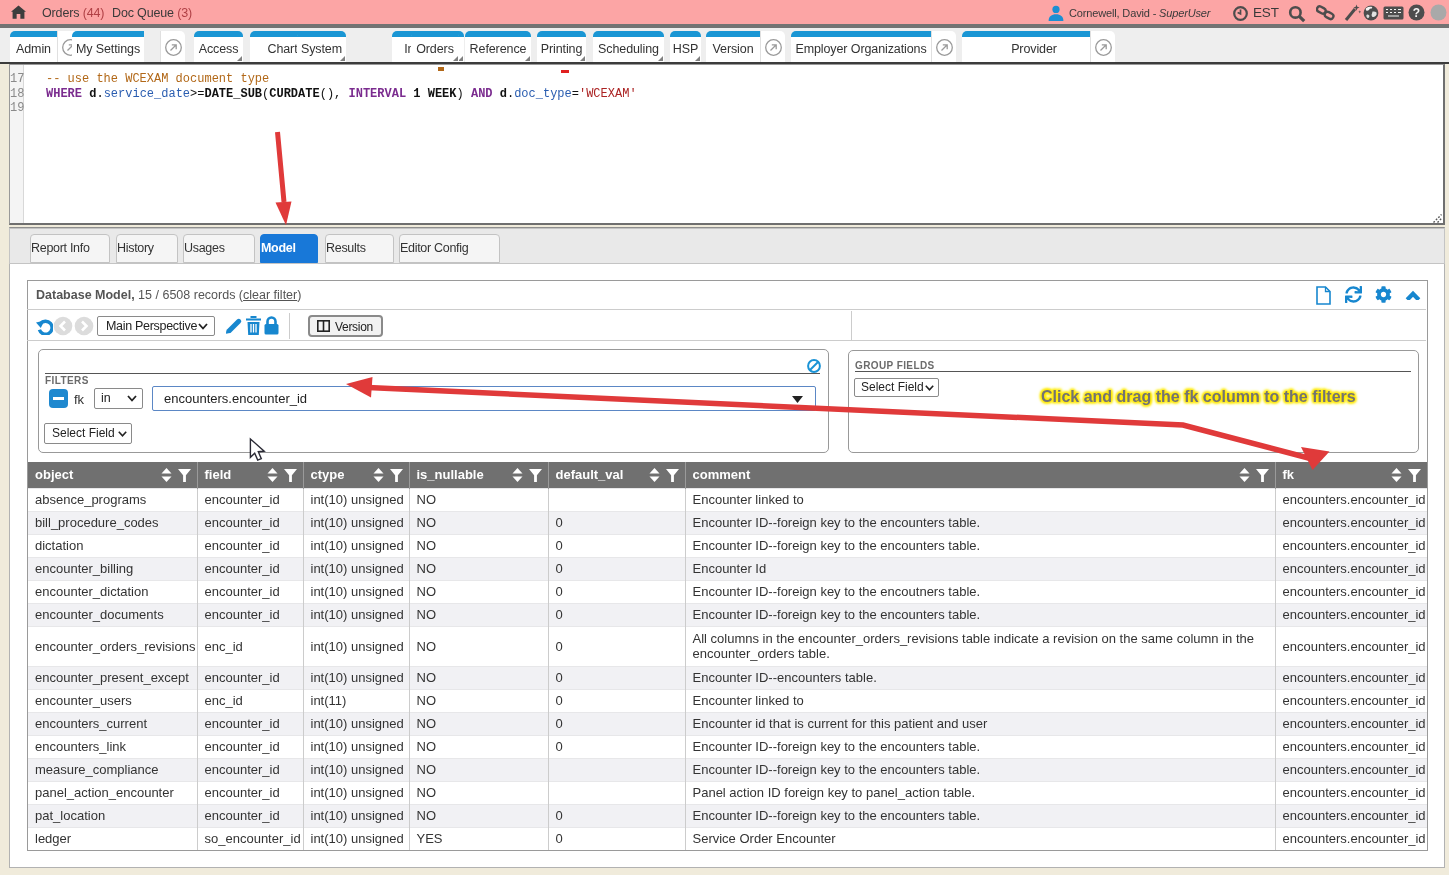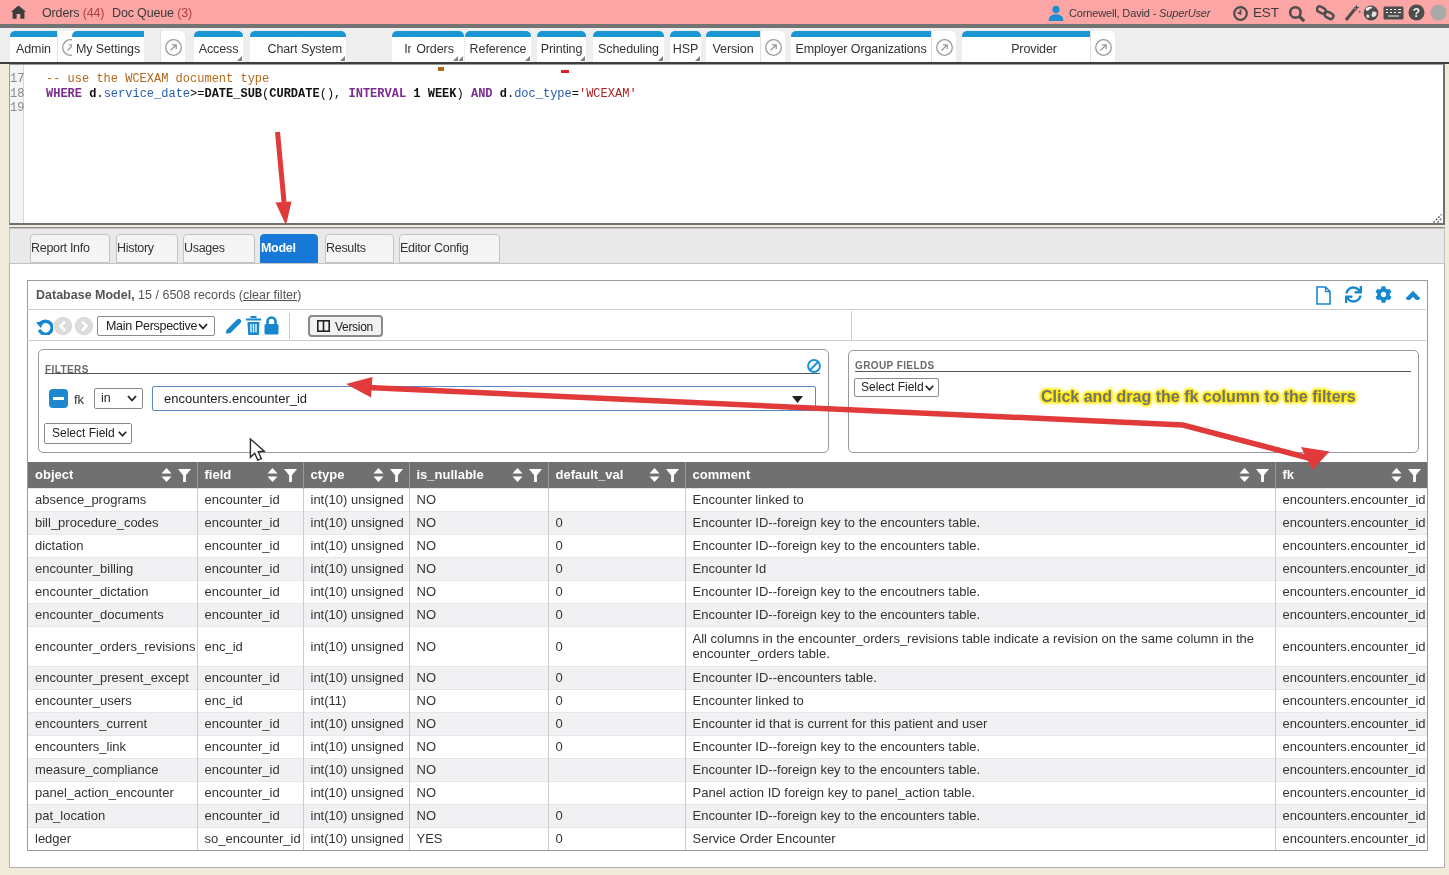--- a/index.html
+++ b/index.html
@@ -211,21 +211,21 @@
 <div class="abs" style="left:289px;top:313px;width:1px;height:26px;background:#ccc"></div>
 <div class="abs" style="left:308px;top:315px;width:75px;height:22px;border:2px solid #8a8a8a;border-radius:4px;background:#f2f2f2;font-size:13px;color:#222;line-height:18px">
     <svg class="abs" style="left:7px;top:3px" width="13" height="12" viewBox="0 0 13 12">
       <rect x="0.8" y="0.8" width="11.4" height="10.4" fill="none" stroke="#222" stroke-width="1.6"></rect>
       <path d="M6.5 1 V11" stroke="#222" stroke-width="1.6"></path>
     </svg>
     <span style="position:absolute;left:25px;top:1px;font-size:12px;letter-spacing:-0.3px">Version</span>
   </div>
 
 <div class="fbox" style="left:38px;top:349px;width:791px;height:104px"></div>
-<span class="flab" style="left:45px;top:364px">FILTERS</span>
+<span class="flab" style="left:45px;top:375px">FILTERS</span>
 <div class="fline" style="left:45px;top:373px;width:775px"></div>
 <svg class="abs" style="left:807px;top:359px" width="14" height="14" viewBox="0 0 14 14">
     <circle cx="7" cy="7" r="5.9" fill="none" stroke="#1a93d6" stroke-width="2"></circle>
     <path d="M3 11 L11 3" stroke="#1a93d6" stroke-width="2"></path>
   </svg>
 <div class="abs" style="left:49px;top:389px;width:19px;height:19px;background:#1e88cf;border-radius:4px">
     <div style="position:absolute;left:4px;top:8px;width:11px;height:3px;background:#fff"></div>
   </div>
 <span class="abs" style="left:74px;top:392px;font-size:13px;color:#333">fk</span>
 <div class="abs" style="left:94px;top:388px;width:49px;height:21px;border:1px solid #8a8a8a;border-radius:2px;background:#fff;font-size:12.5px;color:#222;line-height:19px;padding-left:6px">in<svg class="abs" style="right:5px;top:6px" width="10" height="7" viewBox="0 0 10 7">

